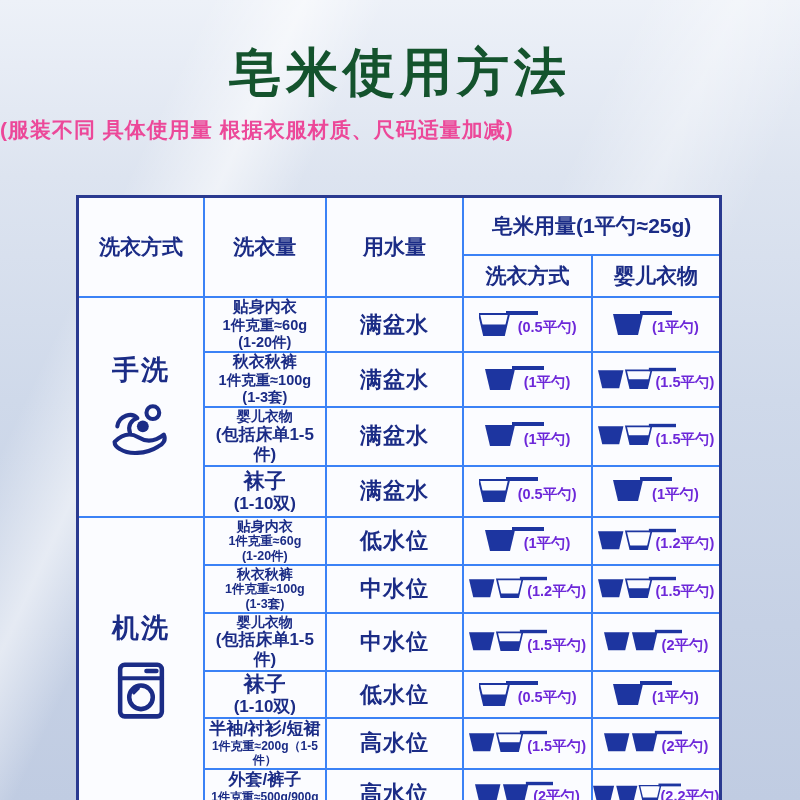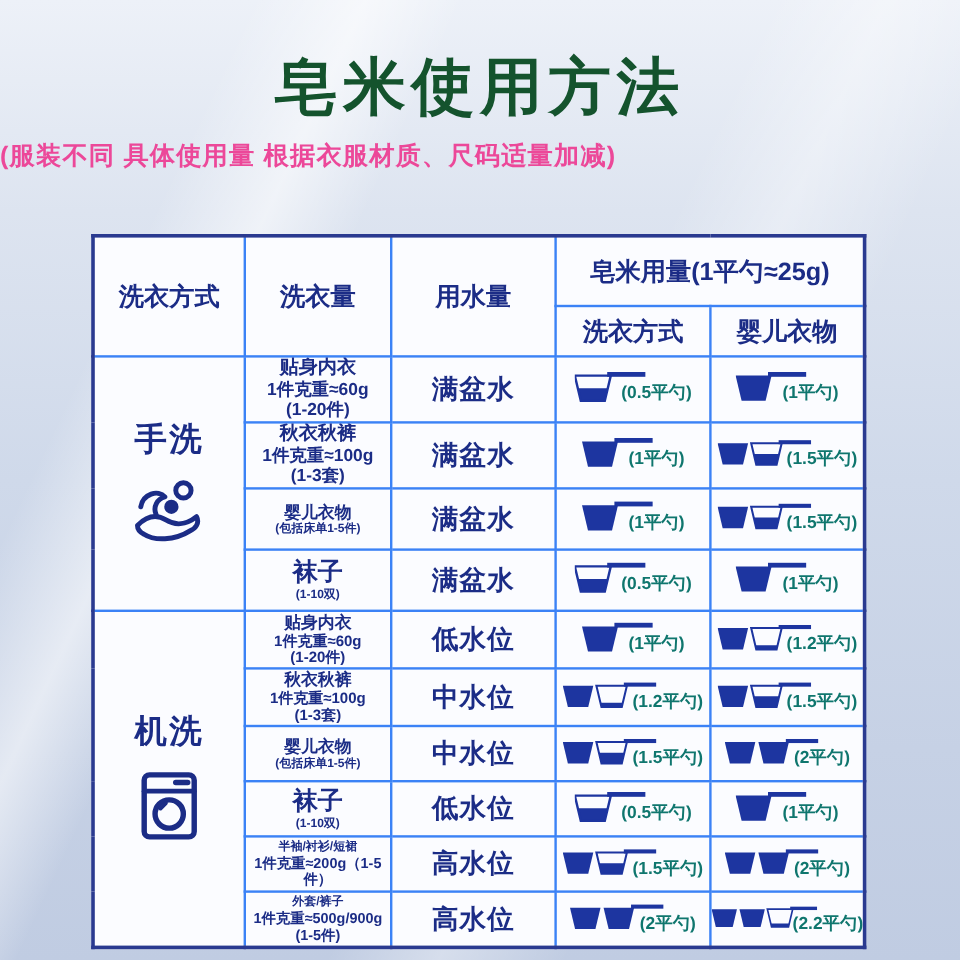--- a/index.html
+++ b/index.html
@@ -34,33 +34,33 @@
   tr.hdr-sub th{height:40px;}
   tr.hand-row td{height:49px;}
   tr.mach-row td{height:44px;}
   .method-cell{vertical-align:middle;}
   .method-stack{display:flex;flex-direction:column;align-items:center;gap:14px;}
   .method-label{font-size:27px;font-weight:700;color:#1b2c86;letter-spacing:2px;}
   .item-cell .cl{display:block;font-weight:700;line-height:1.18;}
   .cl:empty{display:none;}
   .t3 .cl{font-size:14.5px;}
   .t3 .cl:first-child{font-size:16px;}
-  .t2 .cl{font-size:10px;}
+  .t2 .cl{font-size:17px;}
   .t2 .cl:first-child{font-size:21px;}
   .sm .cl{font-size:12.5px;}
   .sm .cl:first-child{font-size:14px;}
   .m7 .cl:first-child{font-size:14px;}
   .xs .cl{font-size:12px;}
-  .xs .cl:first-child{font-size:10px;}
+  .xs .cl:first-child{font-size:17px;}
   .water-cell{font-size:22px;font-weight:700;letter-spacing:1px;}
   .dose{display:flex;align-items:center;justify-content:center;padding:0 2px;}
   .dose svg{position:relative;z-index:2;flex:none;}
   .dose-label{
     position:relative;z-index:1;margin-left:-20px;padding-top:6px;
-    font-size:14.5px;font-weight:600;color:#0f766e;white-space:nowrap;
+    font-size:14.5px;font-weight:600;color:#6d28d9;white-space:nowrap;
   }
   .icon-stroke{stroke:#1b2c86;fill:none;stroke-linecap:round;stroke-linejoin:round;}
 </style>
 </head>
 <body>
 
 <div class="title">皂米使用方法</div>
 <div class="subtitle">(服装不同 具体使用量 根据衣服材质、尺码适量加减)</div>
 
 <div class="table-wrap">

